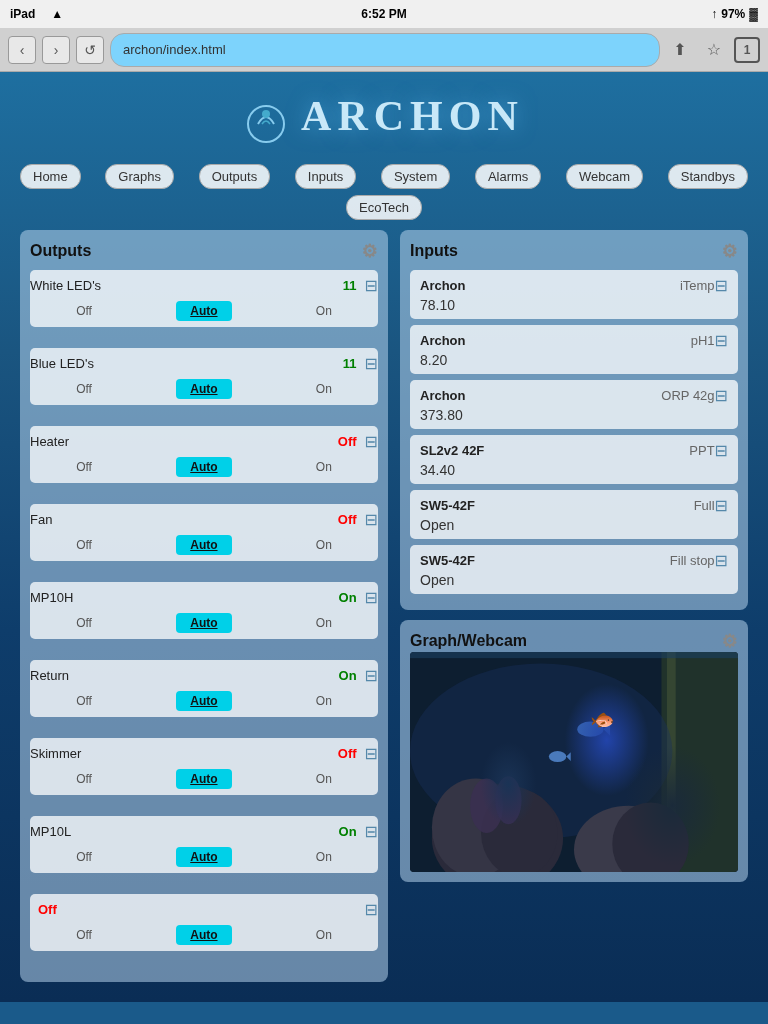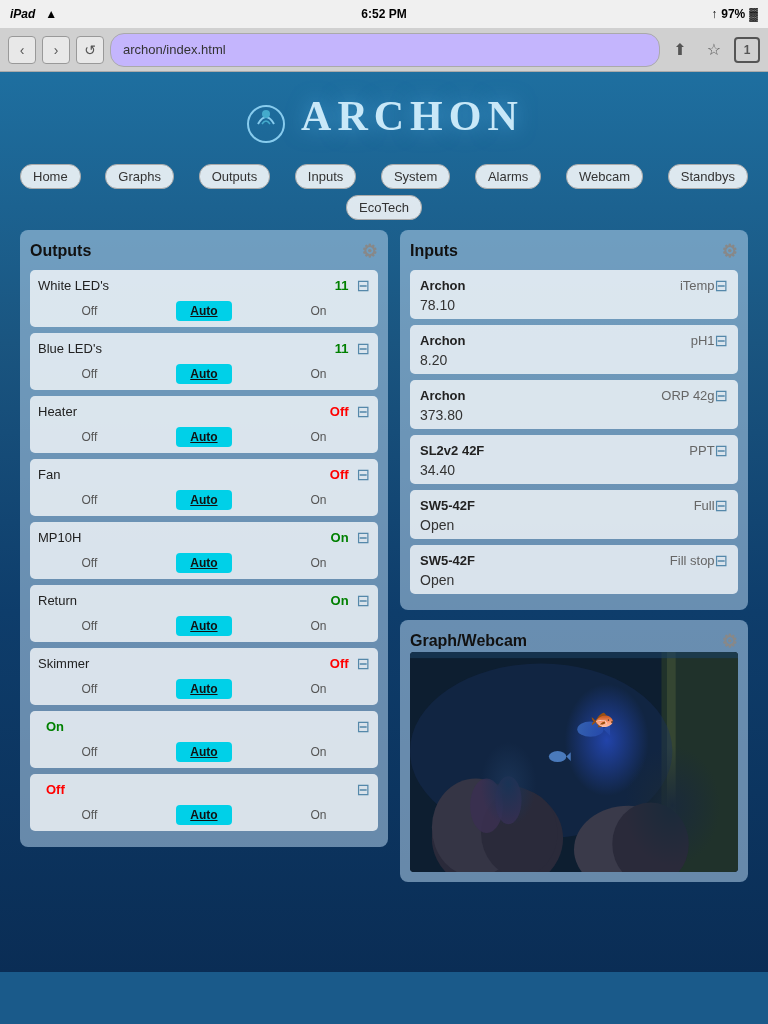--- a/index.html
+++ b/index.html
@@ -16,21 +16,21 @@
     .status-bar {
       background: #f0f0f0;
       height: 28px;
       display: flex;
       align-items: center;
       justify-content: space-between;
       padding: 0 10px;
       font-size: 12px;
       font-weight: 600;
     }
-    .status-left { display: flex; align-items: flex-end; gap: 10px; font-style: italic; }
+    .status-left { display: flex; align-items: flex-end; gap: 16px; }
     .status-center { position: absolute; left: 50%; transform: translateX(-50%); }
     .status-right { display: flex; align-items: center; gap: 4px; }
 
     
     .browser-bar {
       background: #d0d0d0;
       height: 44px;
       display: flex;
       align-items: center;
       padding: 0 8px;
@@ -45,21 +45,21 @@
       display: flex; align-items: center; justify-content: center;
       cursor: pointer;
       font-size: 14px;
       color: #555;
     }
     .url-bar {
       flex: 1;
       height: 34px;
       border: 1px solid #aaa;
       border-radius: 14px;
-      background: #c4b5fd;
+      background: #7dd3fc;
       padding: 0 12px;
       font-size: 13px;
       color: #333;
       display: flex; align-items: center;
     }
     .browser-actions {
       display: flex; gap: 6px; align-items: center;
     }
     .action-btn {
       width: 28px; height: 28px;
@@ -148,22 +148,22 @@
     .gear-icon {
       font-size: 18px;
       color: #888;
       cursor: pointer;
     }
 
     
     .output-row {
       background: rgba(255,255,255,0.75);
       border-radius: 5px;
-      margin-bottom: 6px;
-      padding: 4px 8px;
+      margin-bottom: 21px;
+      padding: 4px 0;
     }
     .output-row-top {
       display: flex;
       align-items: center;
       justify-content: space-between;
       padding: 2px 0;
     }
     .output-name {
       font-size: 13px;
       font-weight: 500;
@@ -437,20 +437,21 @@
         </div>
         <div class="output-controls">
           <span class="ctrl-btn">Off</span>
           <span class="ctrl-auto">Auto</span>
           <span class="ctrl-btn">On</span>
         </div>
       </div>
 
       <div class="output-row">
         <div class="output-row-top">
+          <span class="output-name">MP10L</span>
           <span class="output-status status-on">On</span>
           <span class="tune-icon">⊟</span>
         </div>
         <div class="output-controls">
           <span class="ctrl-btn">Off</span>
           <span class="ctrl-auto">Auto</span>
           <span class="ctrl-btn">On</span>
         </div>
       </div>
 

